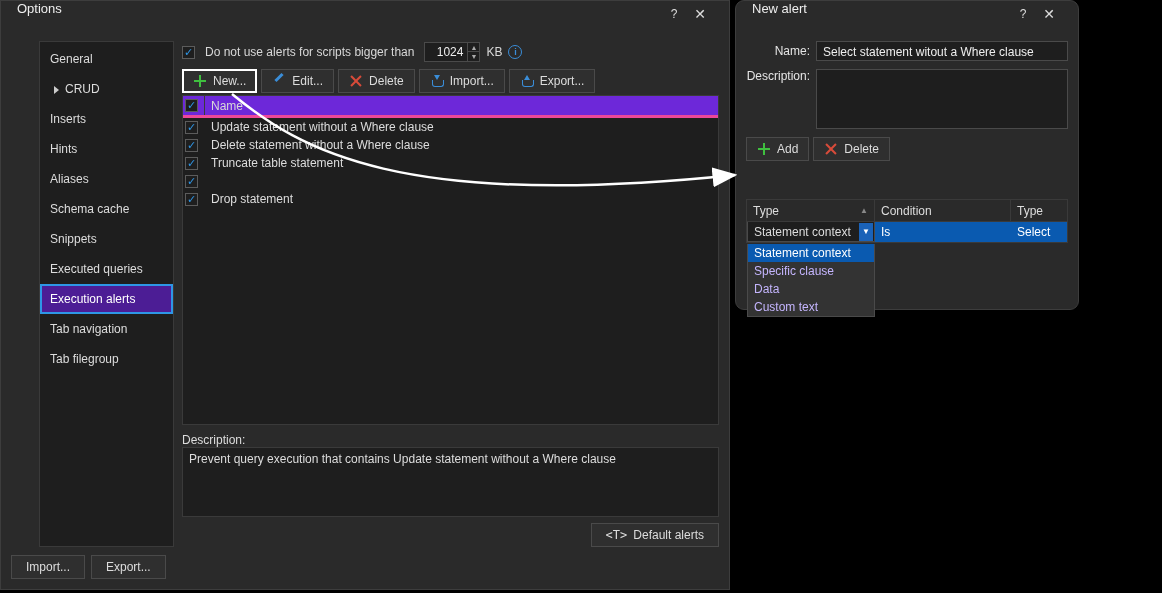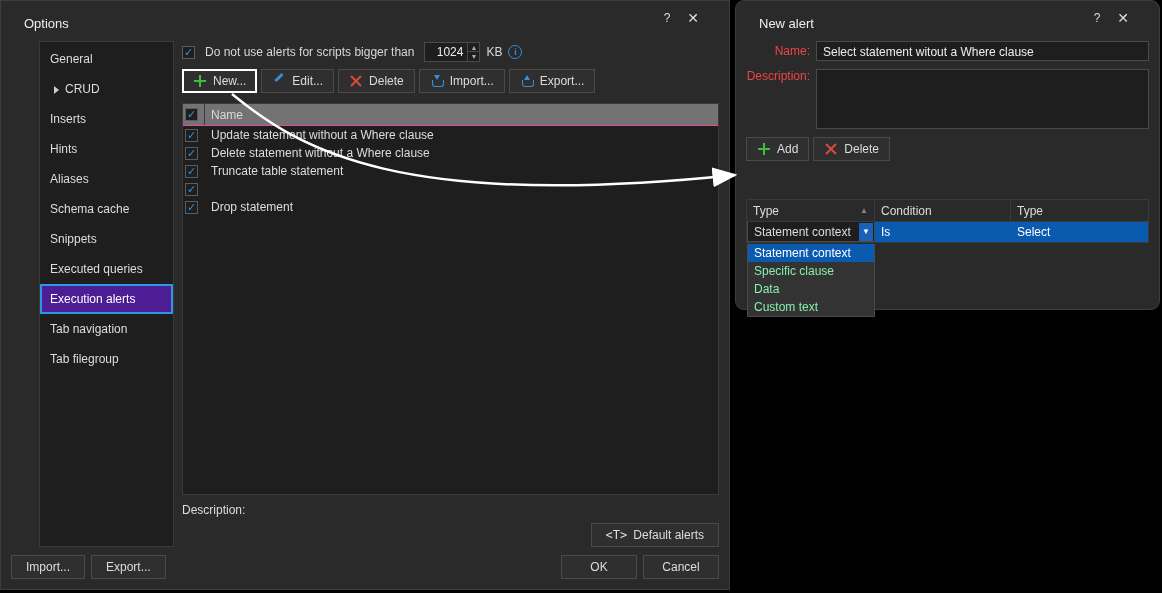--- a/index.html
+++ b/index.html
@@ -17,22 +17,22 @@
 
   
   .win {
     position: absolute;
     background: #2a2a2a;
     border: 1px solid #3d3d3d;
   }
   .win-titlebar {
     height: 30px;
     display: flex;
-    align-items: flex-end;
-    padding: 0 23px;
+    align-items: flex-start;
+    padding: 0 16px;
     color: #eee;
   }
   .win-titlebar .title { font-size: 13px; flex: 0 0 auto; }
   .win-titlebar .spacer { flex: 1 1 auto; }
   .win-titlebar .titlebtn {
     width: 26px; height: 26px;
     display: inline-flex; align-items: center; justify-content: center;
     color: #ddd;
     cursor: default;
   }
@@ -127,21 +127,21 @@
   .spinbox .arrows span:first-child { border-bottom:1px solid #4a4a4a; }
   .info-icon {
     width:14px; height:14px; border-radius:50%;
     border:1px solid #3a8dd8; color:#3a8dd8;
     display:inline-flex; align-items:center; justify-content:center;
     font-size:9px; font-weight:bold;
   }
 
   .toolbar {
     display:flex; gap:4px;
-    margin-bottom:8px;
+    margin-bottom:0;
   }
   .tbtn {
     display:inline-flex; align-items:center;
     gap:6px;
     border:1px solid #4a4a4a;
     background:#2f2f2f;
     color:#ddd;
     height:24px;
     padding:0 10px;
     cursor:default;
@@ -189,22 +189,22 @@
   .grid {
     flex:1 1 auto;
     border:1px solid #3a3a3a;
     background:#1e1e1e;
     min-height:0;
     margin-top:2px;
     overflow:hidden;
   }
   .grid-header {
     display:flex;
-    background:#737373;
-    border-bottom:1px solid #ec4899;
+    background:#6d28d9;
+    border-bottom:3px solid #ec4899;
     height:22px;
   }
   .col-chk { width:22px; display:flex; align-items:center; justify-content:center; border-right:1px solid #3a3a3a; }
   .col-name { flex:1; display:flex; align-items:center; padding:0 6px; }
   .grid-row { display:flex; height:18px; align-items:center; }
   .grid-row .col-chk { border-right:1px solid transparent; }
   .grid-row .col-name { color:#ddd; }
 
   .desc-label { margin-top:8px; color:#ddd; }
   .desc-box {
@@ -239,21 +239,21 @@
   .footer .left { display:flex; gap:6px; }
   .footer .right { margin-left:auto; display:flex; gap:6px; }
 
   
   .alert-body {
     position:absolute;
     left:10px; top:40px; right:10px; bottom:10px;
     display:flex; flex-direction:column;
   }
   .row { display:flex; align-items:center; margin-bottom:8px; }
-  .lbl { width:70px; text-align:right; padding-right:6px; color:#ef4444; }
+  .lbl { width:70px; text-align:right; padding-right:6px; color:#e5e5e5; }
   .txt {
     flex:1;
     border:1px solid #4a4a4a;
     background:#1e1e1e;
     color:#eee;
     padding:3px 6px;
     height:20px;
   }
   .txtarea {
     flex:1;
@@ -308,21 +308,21 @@
     position:absolute;
     left:0; top:44px;
     width:128px;
     background:#333;
     border:1px solid #4a4a4a;
     border-top:none;
     z-index:5;
   }
   .dropdown .opt {
     padding:2px 6px;
-    color:#86efac;
+    color:#c4b5fd;
   }
   .dropdown .opt.sel {
     background:#0a5ab0;
     color:#fff;
   }
 
   
   .connector {
     position:absolute;
     pointer-events:none;
@@ -430,44 +430,43 @@
             </div>
             <div class="grid-row">
               <div class="col-chk">
                   <span class="chk checked"></span>
                 </div>
               <div class="col-name">Drop statement</div>
             </div>
           </div>
 
           <div class="desc-label">Description:</div>
+          <div class="desc-box">
+            <span>Prevent query execution that contains Update statement without a Where clause</span>
+          </div>
 
           <div class="default-row">
             <span class="btn">
               <span style="font-family:monospace;">&lt;T&gt;</span>
               <span>Default alerts</span>
             </span>
           </div>
         </div>
       </div>
 
       <div class="footer">
         <div class="left">
           <span class="btn">Import...</span>
           <span class="btn">Export...</span>
         </div>
-        <div class="right">
-          <span class="btn" style="min-width:76px;">OK</span>
-          <span class="btn" style="min-width:76px;">Cancel</span>
-        </div>
       </div>
     </div>
   </div>
 
-  <div class="win" style="left:735px; top:0; width:425px; height:310px;border-radius:9px;">
+  <div class="win" style="left:735px; top:0; width:344px; height:310px;border-radius:9px;">
     <div class="win-titlebar">
       <span class="title">New alert</span>
       <span class="spacer"></span>
       <span class="titlebtn">?</span>
       <span class="titlebtn" style="font-size:14px;">✕</span>
     </div>
 
     <div class="alert-body">
       <div class="row">
         <span class="lbl">Name:</span>

